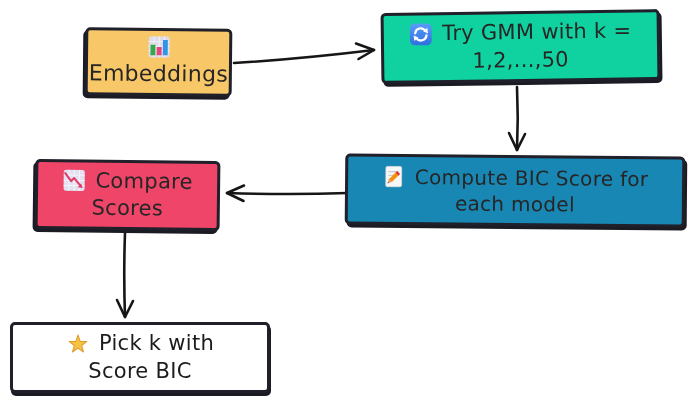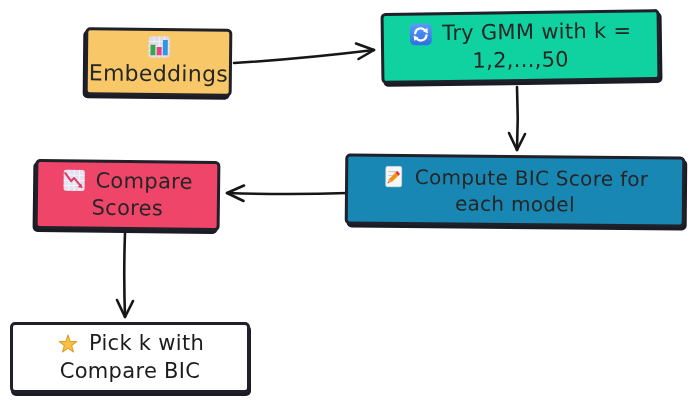--- a/index.html
+++ b/index.html
@@ -41,21 +41,21 @@
     left:345px; top:155px; width:340px; height:71px;
     font-size:20px; transform:rotate(0.5deg);
     box-shadow:2px 3px 0 0 #1b1b24;
   }
   .node-compare-scores {
     left:35px; top:160px; width:185px; height:70px;
     font-size:21px; transform:rotate(0.7deg);
     box-shadow:-2px 3px 0 0 #1b1b24;
   }
   .node-pick-k {
-    left:10px; top:322px; width:240px; height:71px;
+    left:10px; top:322px; width:260px; height:71px;
     font-size:21px; color:#1c1c1c;
     box-shadow:1px 3px 0 0 #1b1b24;
   }
 
   .arrow { stroke:#161616; stroke-width:2.6; fill:none; stroke-linecap:round; stroke-linejoin:round; }
 </style>
 </head>
 <body>
 
 <div id="canvas">
@@ -150,16 +150,16 @@
 
   <div class="node node-pick-k" style="background-color: rgb(255, 255, 255);">
     <div class="row">
       <span class="icon">
         <svg viewBox="0 0 32 32">
           <polygon points="16,4 18.9,12.5 27.9,12.6 20.8,18 23.3,26.6 16,21.5 8.7,26.6 11.2,18 4.1,12.6 13.1,12.5" fill="#F7C244" stroke="#E09C2E" stroke-width="1.4" stroke-linejoin="round"></polygon>
         </svg>
       </span>
       <span>Pick k with</span>
     </div>
-    <div class="row">Compare BIC</div>
+    <div class="row">Score BIC</div>
   </div>
 
 </div>
 
 </body></html>

